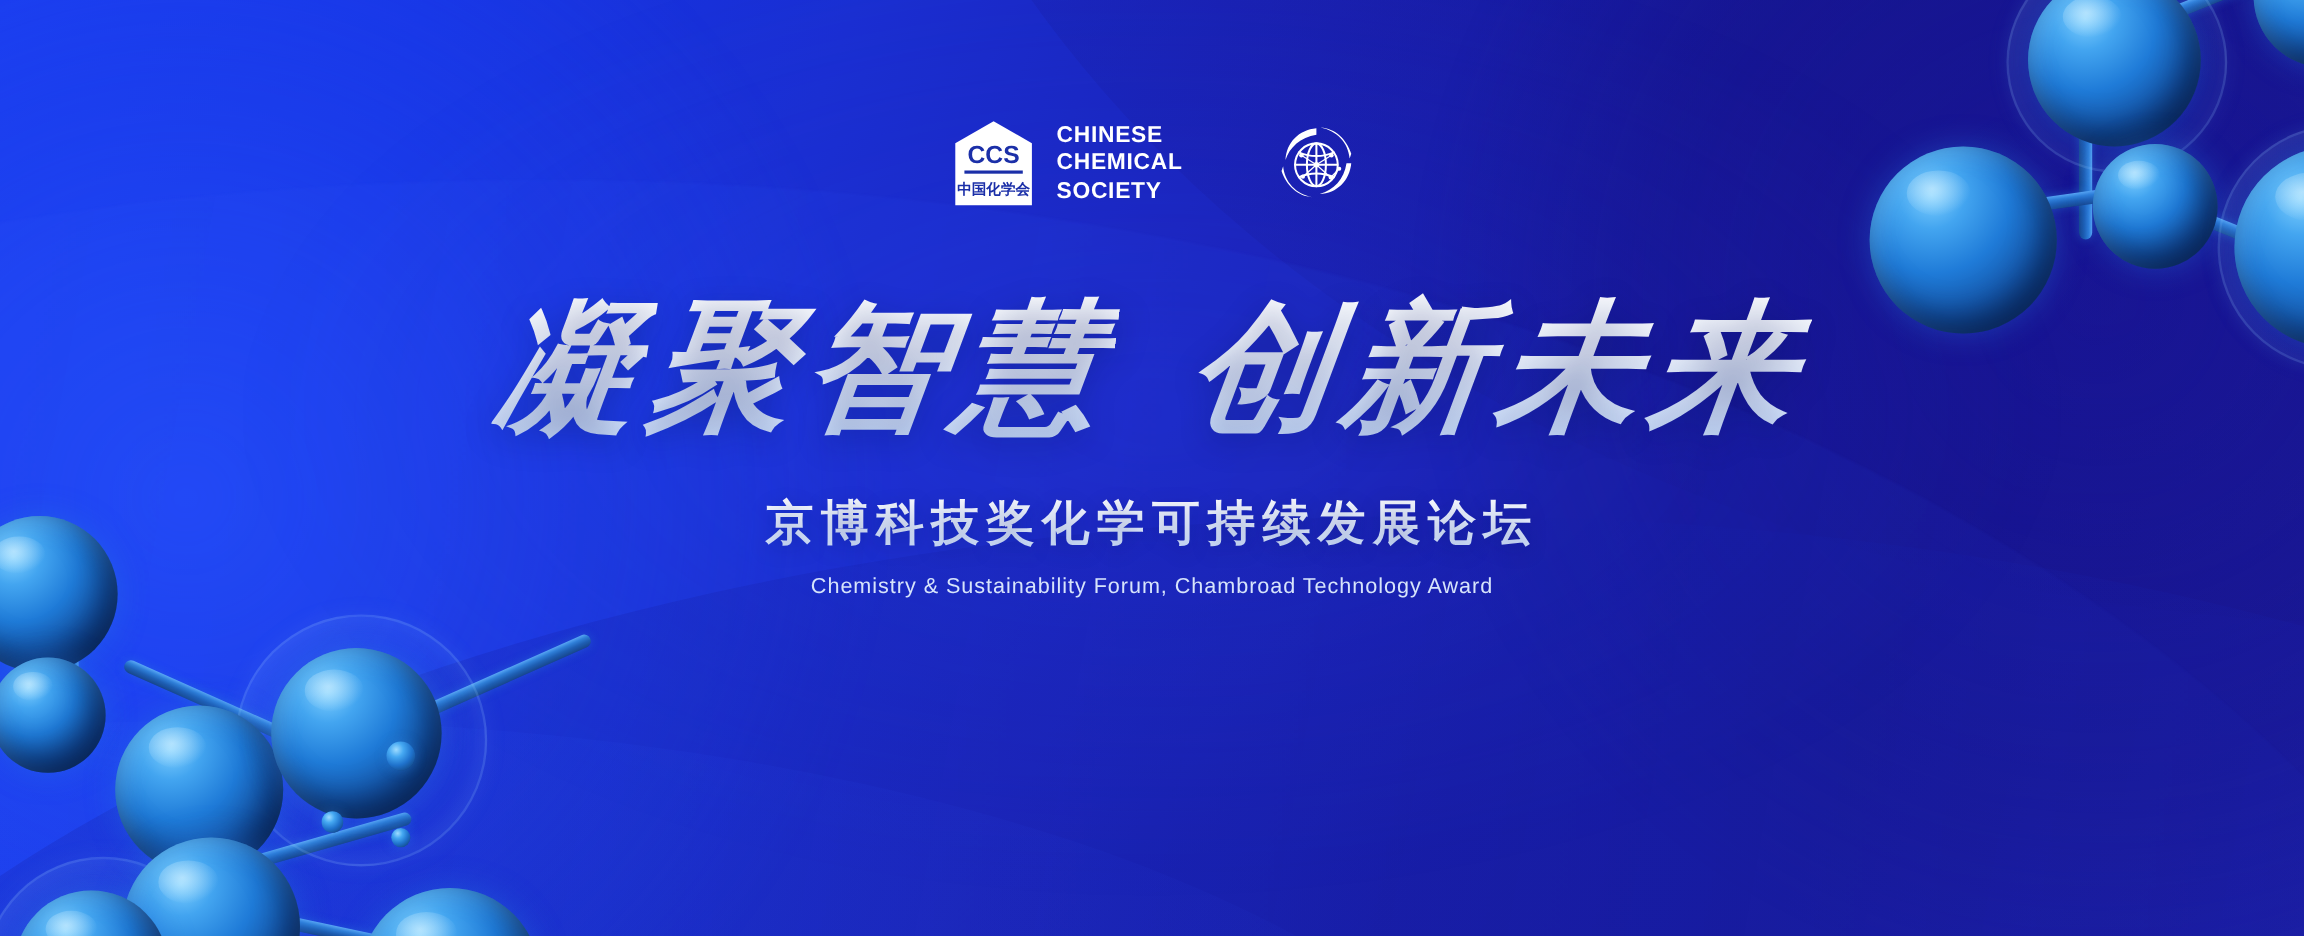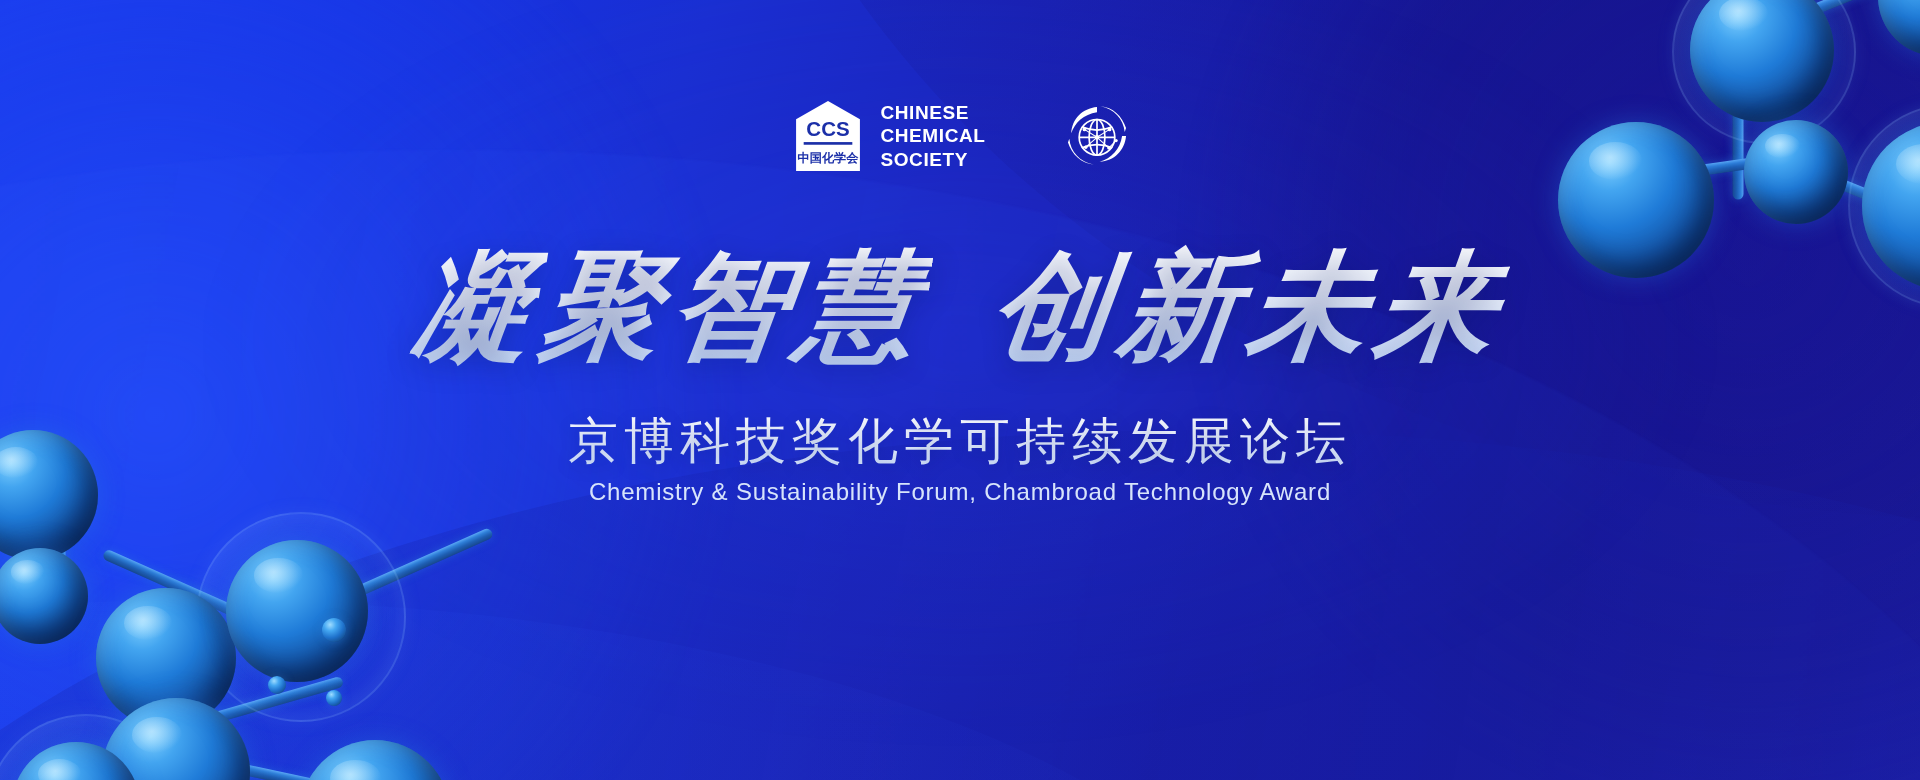--- a/index.html
+++ b/index.html
@@ -192,35 +192,35 @@
     transform: skewX(-7deg);
   }
   .headline .gap { width: 58px; }
 
   
   .sub-cn {
     position: absolute;
     left: 0; right: 0;
     top: 408px;
     text-align: center;
-    font-size: 50px;
-    font-weight: 400;
+    font-size: 40px;
+    font-weight: 700;
     letter-spacing: 6px;
     background: linear-gradient(180deg, #ffffff 0%, #e9f1ff 45%, #c4d8f8 100%);
     -webkit-background-clip: text;
     background-clip: text;
     color: transparent;
     text-shadow: 0 4px 16px rgba(8,20,90,0.25);
   }
   .sub-en {
     position: absolute;
     left: 0; right: 0;
     top: 478px;
     text-align: center;
-    font-size: 24px;
+    font-size: 18px;
     font-weight: 400;
     letter-spacing: 0.8px;
     color: #d7e4fb;
   }
 </style>
 </head>
 <body>
 
 <div id="banner">
 

